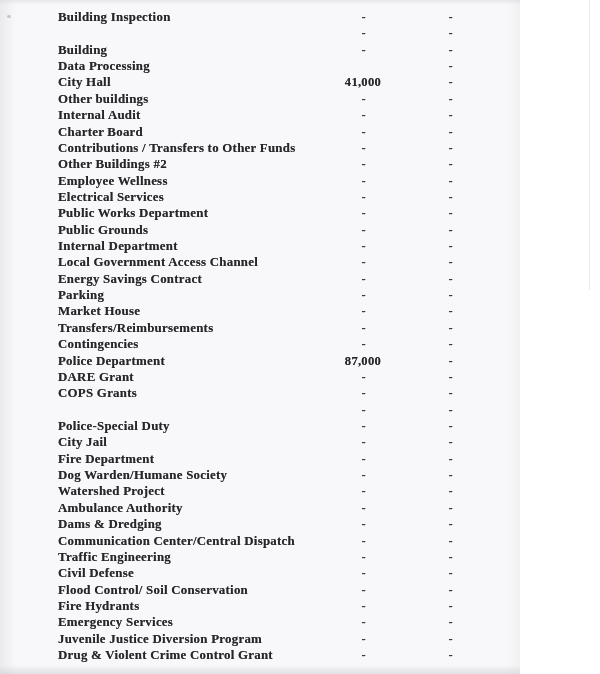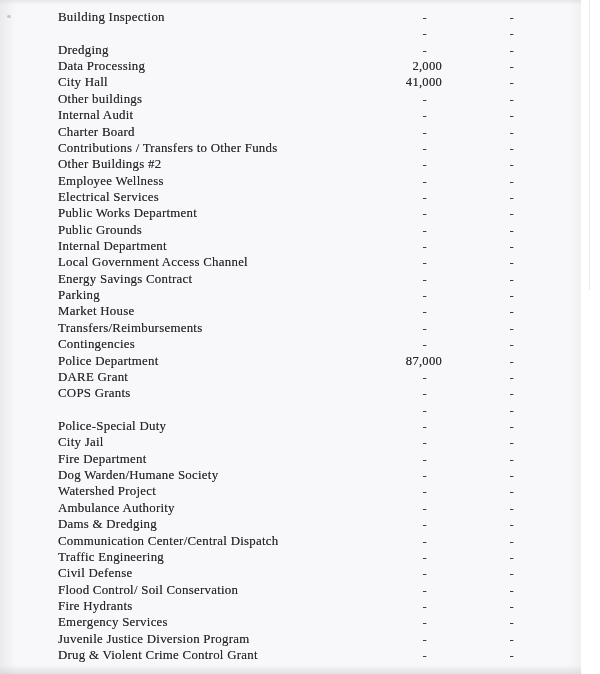--- a/index.html
+++ b/index.html
@@ -2,28 +2,29 @@
 <html><head>
 <meta charset="utf-8">
 <style>
   html, body { margin: 0; padding: 0; }
   body {
     width: 600px; height: 674px; overflow: hidden;
     background: #ffffff;
   }
   .page {
     position: relative;
-    width: 581px; height: 674px;
+    width: 520px; height: 674px;
     background-color: #f8f8fa;
     background-image:
       linear-gradient(90deg,  rgba(205,205,210,0.32), rgba(205,205,210,0) 16px),
       linear-gradient(270deg, rgba(210,210,215,0.20), rgba(210,210,215,0) 12px),
       linear-gradient(180deg, rgba(200,200,206,0.35), rgba(200,200,206,0) 5px),
       linear-gradient(0deg,   rgba(196,196,202,0.45), rgba(196,196,202,0) 9px);
     font-family: "Liberation Serif", "DejaVu Serif", serif;
+    font-weight: bold;
   }
   .speck {
     position: absolute; left: 7px; top: 15px;
     width: 4px; height: 3px; border-radius: 2px;
     background: #c6c6ca;
   }
   .edge-line {
     position: absolute; left: 589px; top: 0;
     width: 1px; height: 290px;
     background: rgba(185,185,192,0.28);
@@ -64,28 +65,27 @@
     <span class="amt a1 dash">-</span>
     <span class="amt a2 dash">-</span>
   </div>
 
   <div class="row">
     <span class="amt a1 dash">-</span>
     <span class="amt a2 dash">-</span>
   </div>
 
   <div class="row">
-    <span class="label">Dredging</span>
+    <span class="label">Building</span>
     <span class="amt a1 dash">-</span>
     <span class="amt a2 dash">-</span>
   </div>
 
   <div class="row">
     <span class="label">Data Processing</span>
-    <span class="amt a1">2,000</span>
     <span class="amt a2 dash">-</span>
   </div>
 
   <div class="row">
     <span class="label">City Hall</span>
     <span class="amt a1">41,000</span>
     <span class="amt a2 dash">-</span>
   </div>
 
   <div class="row">

